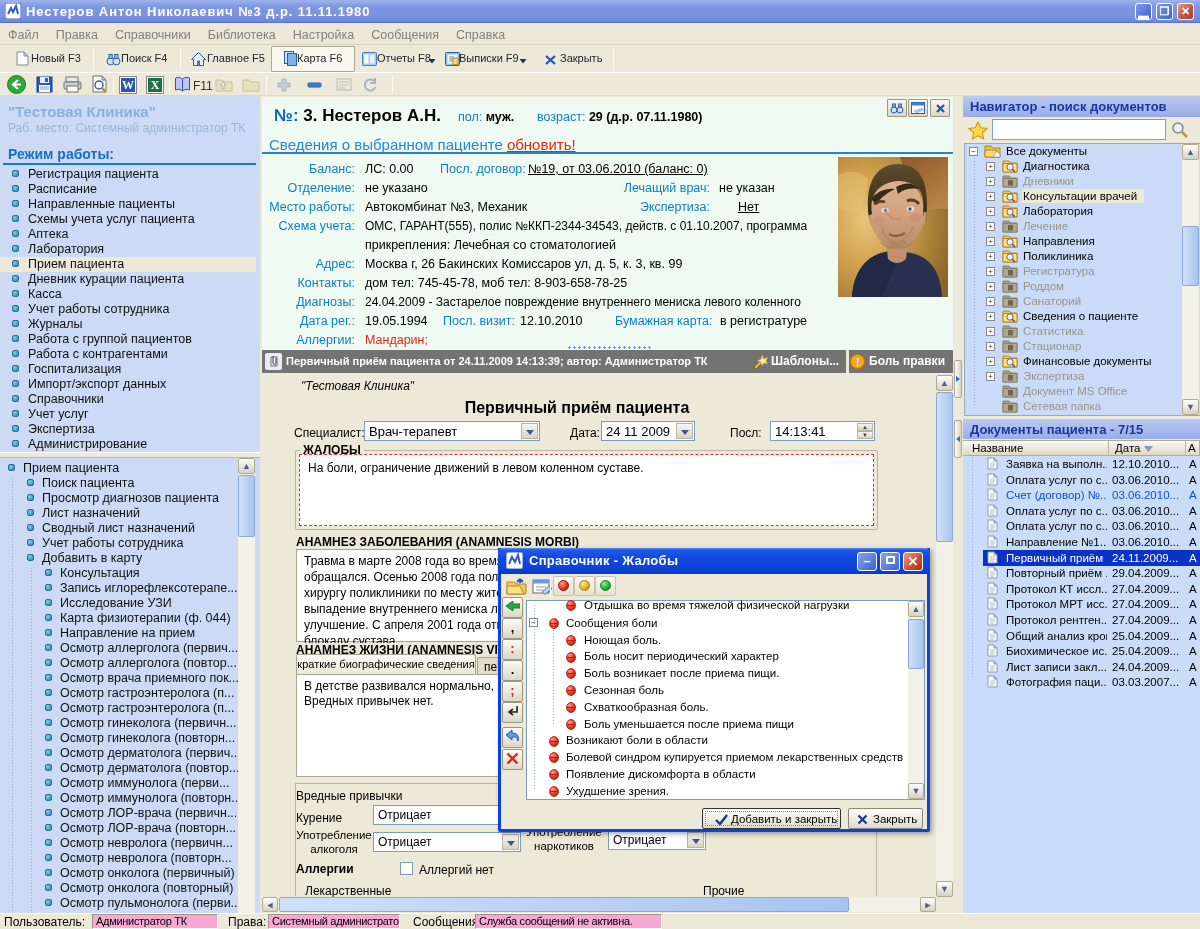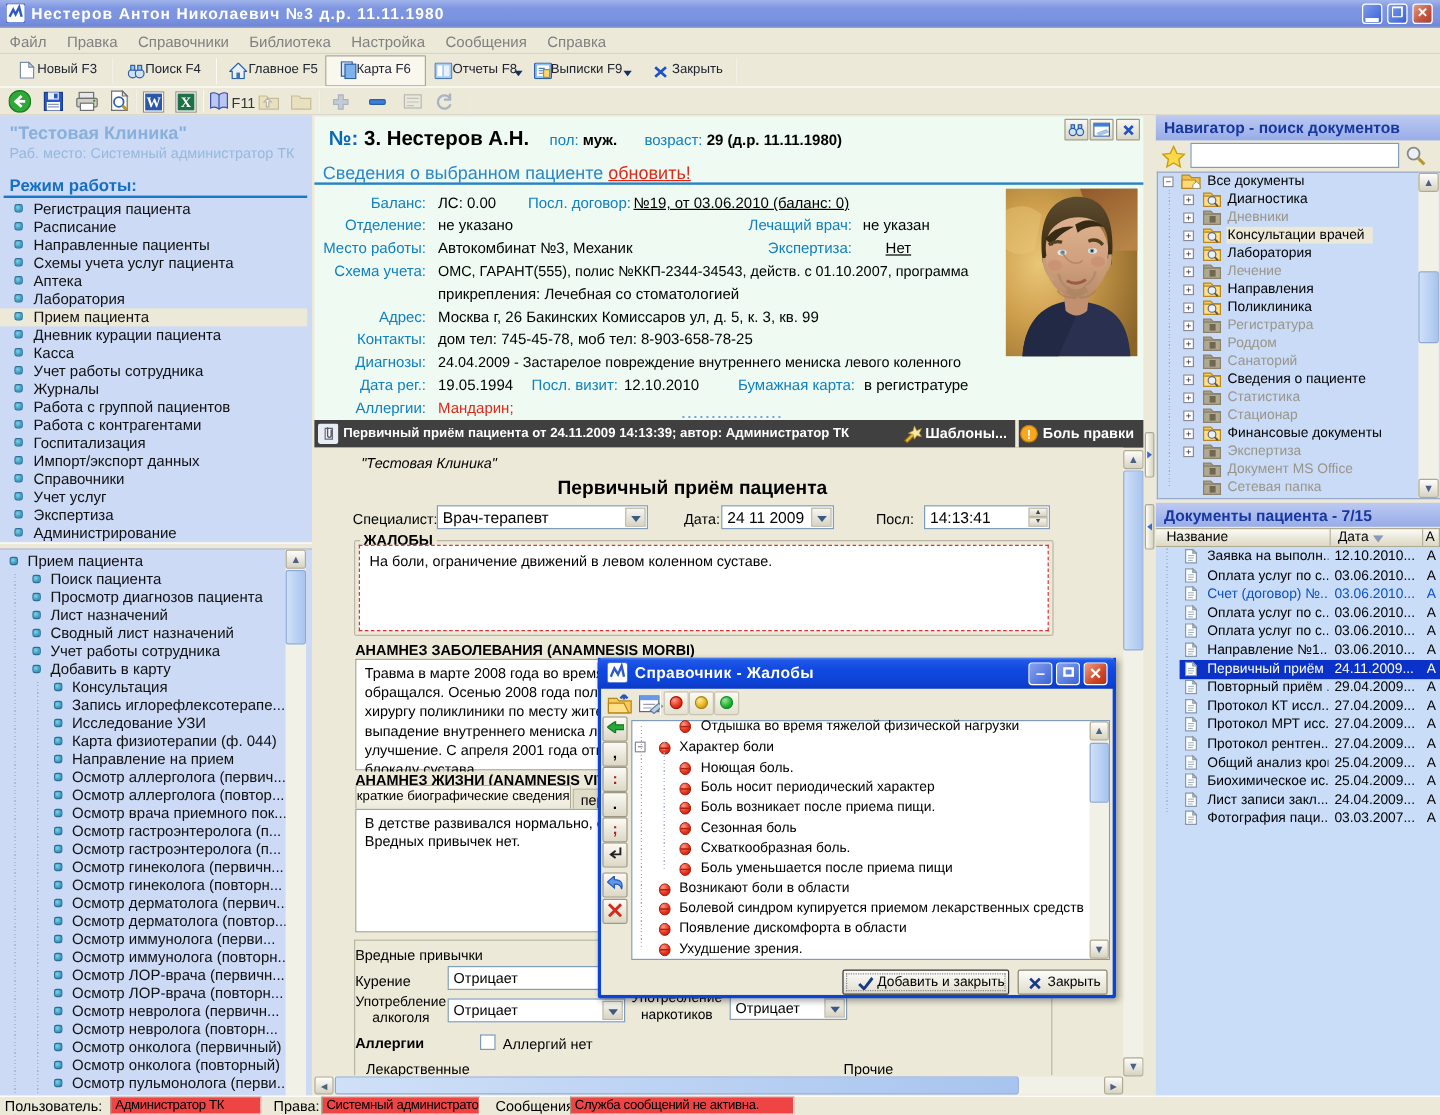--- a/index.html
+++ b/index.html
@@ -31,35 +31,35 @@
 #sidebar { position:absolute; left:0; top:96px; width:260px; height:817px; background:#ccdaf6; }
 .sbitem { position:absolute; left:0; height:15px; width:237px; font-size:12.5px; color:#101010; white-space:nowrap; }
 .bullet { display:inline-block; width:7px; height:7px; border-radius:2px;
   background:radial-gradient(circle at 35% 35%, #7fd4e8, #1d7fae); border:1px solid #2b6f96; }
 
 
 #main { position:absolute; left:260px; top:96px; width:693px; height:817px; background:#ece9d8; }
 #patient { position:absolute; left:2px; top:1px; width:691px; height:253px; background:#effaf2; }
 .lbl { color:#0f80c0; }
 .pr { position:absolute; white-space:nowrap; font-size:12.5px; }
-#docbar { position:absolute; left:2px; top:254px; width:691px; height:23px; background:#404040; color:#fff; font-weight:bold; font-size:12px; }
+#docbar { position:absolute; left:2px; top:254px; width:691px; height:23px; background:#737373; color:#fff; font-weight:bold; font-size:12px; }
 #doccontent { position:absolute; left:2px; top:277px; width:674px; height:524px; background:#ece9d8; overflow:hidden; }
 
 
 .sb-track { background:#f2f1e8; position:absolute; }
 .sb-btn { position:absolute; background:linear-gradient(180deg,#fdfdfb,#d7d3c2); border:1px solid #b0aa90; border-radius:2px; color:#4d6185; text-align:center; }
 .sb-thumb { position:absolute; background:linear-gradient(90deg,#cfe0f8,#a8c4ee); border:1px solid #8aa8d8; border-radius:2px; }
 
 
 #rightpanel { position:absolute; left:963px; top:96px; width:237px; height:817px; background:#ece9d8; }
 .panelhdr { background:linear-gradient(180deg,#bcc9f2,#98acE8); color:#17379e; font-weight:bold; font-size:13px; }
 
 
 #statusbar { position:absolute; left:0; top:913px; width:1200px; height:16px; background:#ece9d8; border-top:1px solid #fff; font-size:12px; color:#000; }
-.sunken { border:1px solid; border-color:#9d9884 #fdfcf8 #fdfcf8 #9d9884; background:#ef4444; height:15px; position:absolute; top:0; font-size:11px; padding-left:3px; overflow:hidden; white-space:nowrap; letter-spacing:-0.3px; }
+.sunken { border:1px solid; border-color:#9d9884 #fdfcf8 #fdfcf8 #9d9884; background:#f9a8d4; height:15px; position:absolute; top:0; font-size:11px; padding-left:3px; overflow:hidden; white-space:nowrap; letter-spacing:-0.3px; }
 
 .dotv { position:absolute; width:1px; background-image:repeating-linear-gradient(180deg,#9aa8c4 0 1px,transparent 1px 3px); }
 
 
 #dialog { position:absolute; left:498px; top:548px; width:432px; height:284px;
   background:#ece9d8; border:3px solid #0a43d8; border-top:none; border-radius:0 0 3px 3px; box-shadow:2px 2px 5px rgba(0,0,0,0.35); }
 #dlgtitle { position:absolute; left:-3px; top:0px; width:432px; height:26px; border-radius:5px 5px 0 0;
   background:linear-gradient(180deg,#5b8ef2 0%,#2058e8 8%,#1048e0 40%,#0d42d4 80%,#0a3ac4 100%); }
 .groupbox { position:absolute; border:1px solid #b9b6a6; border-radius:2px; }
 .combo { position:absolute; background:#fff; border:1px solid #7f9db9; height:20px; font-size:13px; }
@@ -264,21 +264,21 @@
 <div class="sb-thumb" style="left:238px;top:379px;width:17px;height:62px"></div>
 
   <div class="dotv" style="left:12px;top:382px;height:520px"></div>
   <div class="dotv" style="left:31px;top:472px;height:430px"></div>
   </div>
 
 <div id="main">
   <div id="patient">
     <div class="pr" style="left:12px;top:9px;font-size:17px;font-weight:bold"><span style="color:#0a68b8">№:</span> <span>3. Нестеров А.Н.</span></div>
     <div class="pr" style="left:196px;top:13px"><span class="lbl">пол:</span> <b>муж.</b></div>
-    <div class="pr" style="left:275px;top:13px"><span class="lbl">возраст:</span> <b>29 (д.р. 11.11.1980)</b></div>
+    <div class="pr" style="left:275px;top:13px"><span class="lbl">возраст:</span> <b>29 (д.р. 07.11.1980)</b></div>
     <div class="pr" style="left:7px;top:39px;font-size:15px;color:#2b87cc">Сведения о выбранном пациенте  <span style="color:#e02818;text-decoration:underline">обновить!</span></div>
     <div class="abs" style="left:0;top:55px;width:691px;height:2px;background:#2882c4"></div>
 
     <div class="pr lbl" style="left:0;top:65px;width:93px;text-align:right">Баланс:</div>
     <div class="pr" style="left:103px;top:65px">ЛС: 0.00</div>
     <div class="pr lbl" style="left:178px;top:65px">Посл. договор:</div>
     <div class="pr" style="left:266px;top:65px;text-decoration:underline">№19, от 03.06.2010 (баланс: 0)</div>
 
     <div class="pr lbl" style="left:0;top:84px;width:93px;text-align:right">Отделение:</div>
     <div class="pr" style="left:103px;top:84px">не указано</div>
@@ -882,21 +882,21 @@
   <svg class="abs" style="left:65px;top:52px" width="10" height="11">
       <ellipse cx="5" cy="5.5" rx="4.5" ry="5" fill="url(#rg)" stroke="#a81808" stroke-width="0.8"></ellipse>
       <path d="M1,5.5 h8" stroke="#b02010" stroke-width="1.2"></path>
     </svg>
   <div class="abs" style="left:83px;top:51px;font-size:11.5px;white-space:nowrap">Отдышка во время тяжелой физической нагрузки</div>
   <div class="abs" style="left:28px;top:70px;width:9px;height:9px;background:#fff;border:1px solid #889;font-size:8px;line-height:7px;text-align:center;color:#333">−</div>
   <svg class="abs" style="left:48px;top:70px" width="10" height="11">
       <ellipse cx="5" cy="5.5" rx="4.5" ry="5" fill="url(#rg)" stroke="#a81808" stroke-width="0.8"></ellipse>
       <path d="M1,5.5 h8" stroke="#b02010" stroke-width="1.2"></path>
     </svg>
-  <div class="abs" style="left:65px;top:69px;font-size:11.5px;white-space:nowrap">Характер боли</div>
+  <div class="abs" style="left:65px;top:69px;font-size:11.5px;white-space:nowrap">Сообщения боли</div>
   <svg class="abs" style="left:65px;top:87px" width="10" height="11">
       <ellipse cx="5" cy="5.5" rx="4.5" ry="5" fill="url(#rg)" stroke="#a81808" stroke-width="0.8"></ellipse>
       <path d="M1,5.5 h8" stroke="#b02010" stroke-width="1.2"></path>
     </svg>
   <div class="abs" style="left:83px;top:86px;font-size:11.5px;white-space:nowrap">Ноющая боль.</div>
   <svg class="abs" style="left:65px;top:104px" width="10" height="11">
       <ellipse cx="5" cy="5.5" rx="4.5" ry="5" fill="url(#rg)" stroke="#a81808" stroke-width="0.8"></ellipse>
       <path d="M1,5.5 h8" stroke="#b02010" stroke-width="1.2"></path>
     </svg>
   <div class="abs" style="left:83px;top:102px;font-size:11.5px;white-space:nowrap">Боль носит периодический характер</div>

